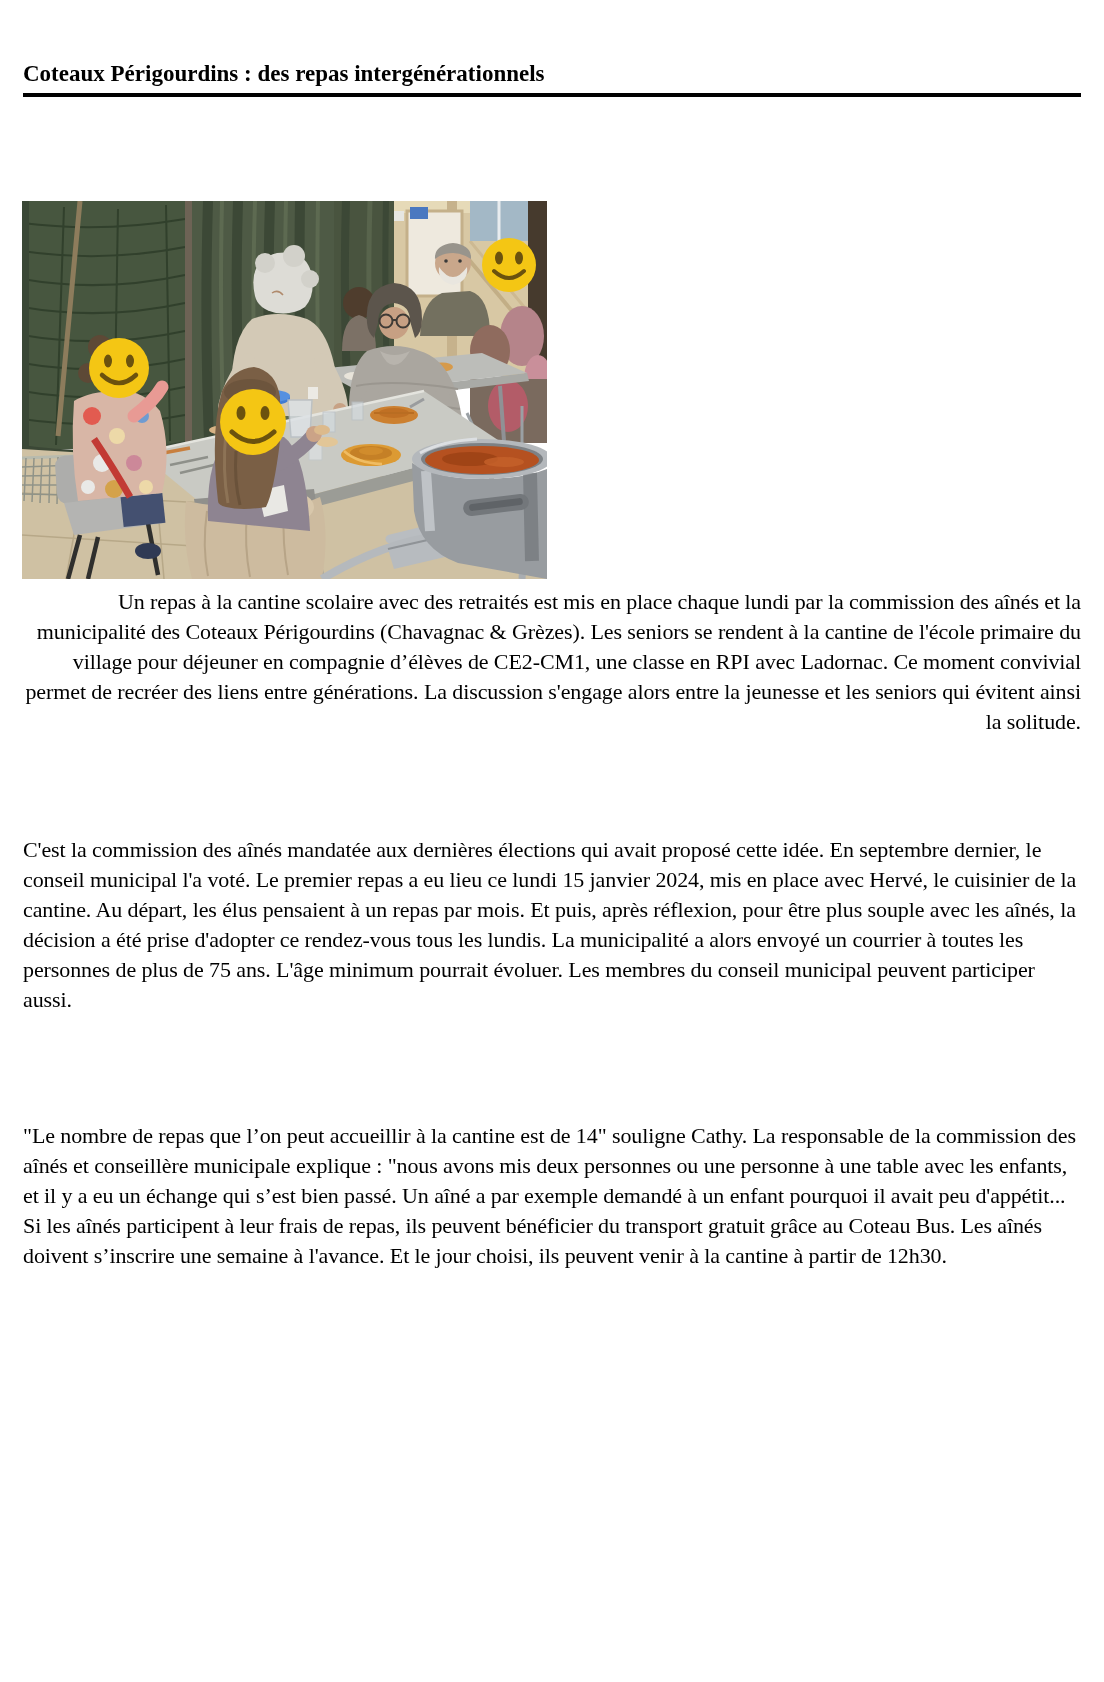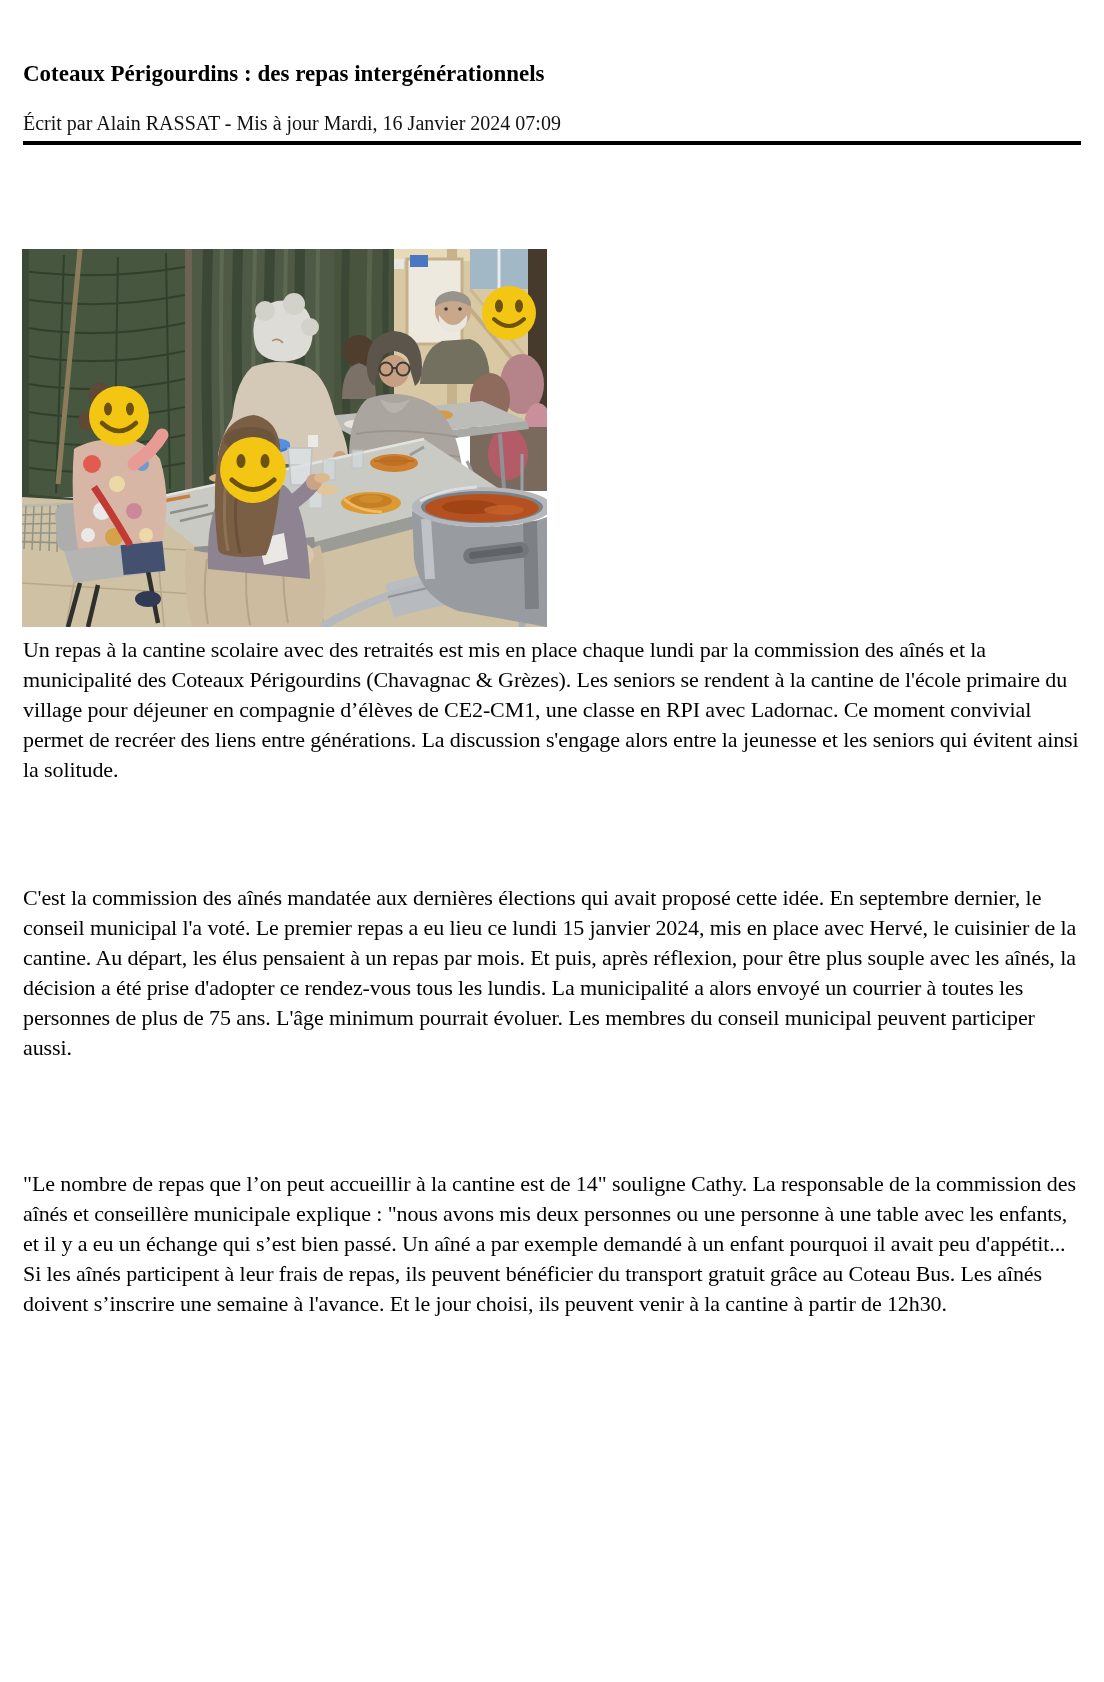--- a/index.html
+++ b/index.html
@@ -41,21 +41,21 @@
     line-height:0;
   }
   .article p{
     margin:0 23px;
     width:1058px;
     font-size:22px;
     line-height:30px;
     letter-spacing:-0.1px;
     color:#000;
   }
-  .article p.p1{margin-top:8px;}
+  .article p.p1{margin-top:8px;text-align:right;}
   .article p.p2{margin-top:98px;}
   .article p.p3{margin-top:106px;}
   .footer-rule{
     position:absolute;
     left:23px;
     right:23px;
     top:1654px;
     height:0;
     border:none;
     border-top:4px solid #000;
@@ -70,21 +70,20 @@
     color:#404040;
   }
 </style>
 </head>
 <body>
 
 <div class="page">
 
   <h1 class="page-title">Coteaux Périgourdins : des repas intergénérationnels</h1>
 
-  <div class="byline">Écrit par Alain RASSAT - Mis à jour Mardi, 16 Janvier 2024 07:09</div>
 
   <hr class="rule">
 
   <figure class="photo-figure" role="img" aria-label="Repas intergénérationnel à la cantine scolaire : enfants et aînés attablés, visages masqués par des émoticônes souriantes, grande marmite de sauce au premier plan">
     <svg viewBox="0 0 525 378" width="525" height="378">
 
       <g>
         <rect x="285" y="0" width="240" height="175" fill="#d8c8a4"></rect>
         <rect x="285" y="0" width="240" height="12" fill="#e6dab8"></rect>
         <rect x="425" y="0" width="10" height="165" fill="#c6b28c"></rect>

